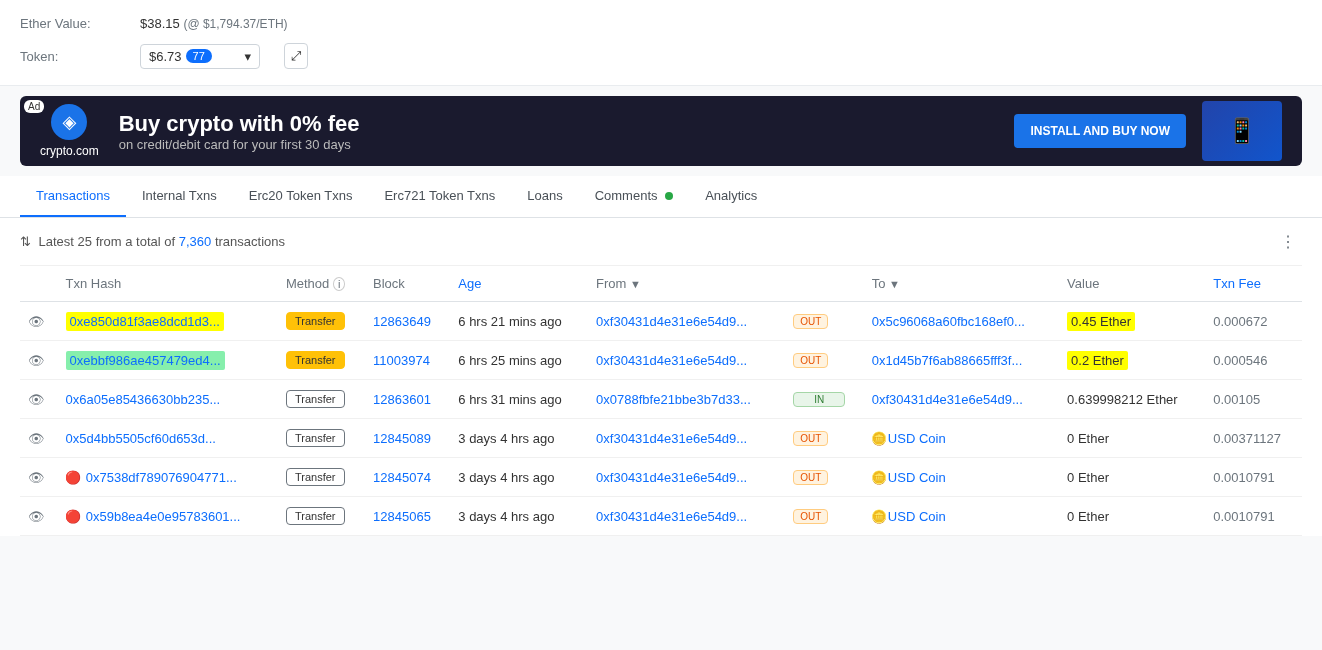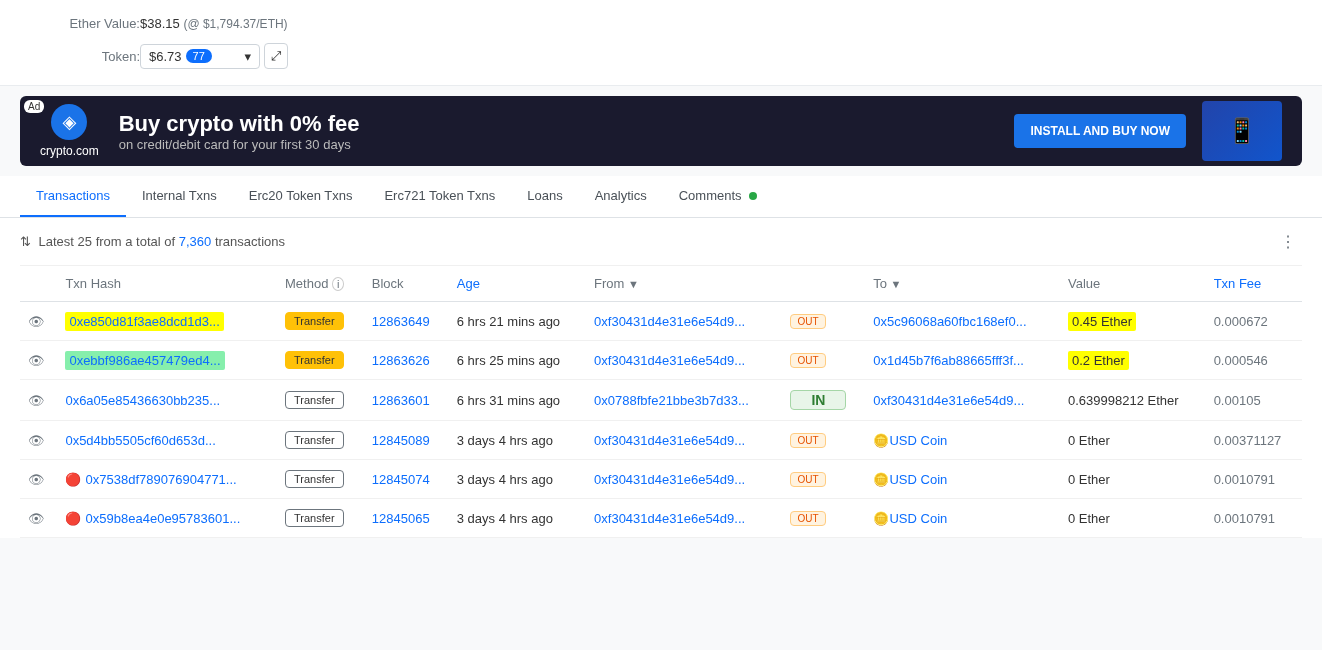--- a/index.html
+++ b/index.html
@@ -1,23 +1,23 @@
 <!DOCTYPE html>
 <html><head>
   <meta charset="utf-8">
   <style>
     * { box-sizing: border-box; margin: 0; padding: 0; }
     body { font-family: Arial, sans-serif; font-size: 13px; background: #f8f9fa; color: #333; }
 
     .top-info { background: #fff; padding: 10px 20px; border-bottom: 1px solid #e9ecef; }
-    .info-row { display: flex; align-items: center; padding: 6px 0; text-align: right; }
+    .info-row { display: flex; align-items: center; padding: 6px 0; }
     .info-label { color: #6c757d; width: 120px; font-size: 13px; }
     .info-value { color: #333; font-size: 13px; }
     .info-value .muted { color: #6c757d; font-size: 12px; }
-    .token-value { display: flex; align-items: center; gap: 4px; }
+    .token-value { display: flex; align-items: center; gap: 24px; }
     .token-badge { background: #0d6efd; color: #fff; border-radius: 10px; font-size: 11px; padding: 1px 7px; }
     .token-select { border: 1px solid #ced4da; border-radius: 4px; padding: 4px 8px; color: #333; background: #fff; display: flex; align-items: center; gap: 4px; min-width: 120px; cursor: pointer; }
     .token-select-icon { margin-left: auto; }
     .expand-icon { border: 1px solid #ced4da; border-radius: 4px; padding: 4px 6px; cursor: pointer; background: #fff; }
 
     .ad-banner { margin: 10px 20px; border-radius: 6px; overflow: hidden; background: #1a1a2e; display: flex; align-items: center; padding: 0 20px; height: 70px; position: relative; }
     .ad-label { position: absolute; top: 4px; left: 4px; background: #fff; color: #333; font-size: 10px; padding: 1px 4px; border-radius: 6px; }
     .ad-logo { display: flex; flex-direction: column; align-items: center; color: #fff; font-size: 12px; margin-right: 20px; }
     .ad-logo-icon { width: 36px; height: 36px; background: #1a73e8; border-radius: 50%; display: flex; align-items: center; justify-content: center; color: #fff; font-size: 18px; margin-bottom: 4px; }
     .ad-cta { background: #1a73e8; color: #fff; border: none; border-radius: 4px; padding: 10px 16px; font-size: 12px; font-weight: bold; cursor: pointer; white-space: nowrap; }
@@ -81,22 +81,22 @@
     <span style="color:#fff; font-size:24px;">📱</span>
   </div>
 </div>
 
 <div class="tabs">
   <div class="tab active">Transactions</div>
   <div class="tab">Internal Txns</div>
   <div class="tab">Erc20 Token Txns</div>
   <div class="tab">Erc721 Token Txns</div>
   <div class="tab">Loans</div>
+  <div class="tab">Comments <span class="dot"></span></div>
   <div class="tab">Analytics</div>
-  <div class="tab">Comments <span class="dot"></span></div>
 </div>
 
 <div class="content">
   <div class="summary-bar">
     <span class="summary-text">
       <span style="margin-right:4px;">⇅</span>
       <span>Latest 25 from a total of</span>
       <a href="#" style="color:#0d6efd;text-align:center;">7,360</a>
       <span>transactions</span>
     </span>
@@ -129,36 +129,36 @@
             <td><a href="#" style="color:#0d6efd;text-decoration:none;">0xf30431d4e31e6e54d9...</a></td>
             <td><span style="display:inline-block;background:#fff3e0;color:#e65100;border:1px solid #ffcc80;border-radius:4px;font-size:10px;padding:1px 6px;">OUT</span></td>
             <td><a href="#" style="color:#0d6efd;text-decoration:none;">0x5c96068a60fbc168ef0...</a></td>
             <td><span style="background:#ffff00;padding:2px 4px;border-radius:2px;">0.45 Ether</span></td>
             <td style="color: rgb(108, 117, 125);">0.000672</td>
           </tr>
           <tr>
             <td><span style="color:#6c757d;cursor:pointer;">👁</span></td>
             <td><a href="#" style="background:#86efac;padding:2px 4px;border-radius:2px;color:#0d6efd;text-decoration:none;">0xebbf986ae457479ed4...</a></td>
             <td><span style="display:inline-block;background:#ffc107;border:1px solid #ffc107;border-radius:4px;padding:2px 8px;font-size:11px;color:#333;">Transfer</span></td>
-            <td><a href="#" style="color:#0d6efd;text-decoration:none;">12863626</a></td>
+            <td><a href="#" style="color:#0d6efd;text-decoration:none;">11003974</a></td>
             <td>6 hrs 25 mins ago</td>
             <td><a href="#" style="color:#0d6efd;text-decoration:none;">0xf30431d4e31e6e54d9...</a></td>
             <td><span style="display:inline-block;background:#fff3e0;color:#e65100;border:1px solid #ffcc80;border-radius:4px;font-size:10px;padding:1px 6px;">OUT</span></td>
             <td><a href="#" style="color:#0d6efd;text-decoration:none;">0x1d45b7f6ab88665fff3f...</a></td>
             <td><span style="background:#ffff00;padding:2px 4px;border-radius:2px;">0.2 Ether</span></td>
             <td style="color: rgb(108, 117, 125);">0.000546</td>
           </tr>
           <tr>
             <td><span style="color:#6c757d;cursor:pointer;">👁</span></td>
             <td><a href="#" style="color:#0d6efd;text-decoration:none;">0x6a05e85436630bb235...</a></td>
             <td><span style="display:inline-block;border:1px solid #6c757d;border-radius:4px;padding:2px 8px;font-size:11px;color:#333;">Transfer</span></td>
             <td><a href="#" style="color:#0d6efd;text-decoration:none;">12863601</a></td>
             <td>6 hrs 31 mins ago</td>
             <td><a href="#" style="color:#0d6efd;text-decoration:none;">0x0788fbfe21bbe3b7d33...</a></td>
-            <td><span style="display:inline-block;background:#e8f5e9;color:#2e7d32;border:1px solid #a5d6a7;border-radius:4px;font-size:14px;padding:1px 20px;font-weight:bold;">IN</span></td>
+            <td><span style="display:inline-block;background:#e8f5e9;color:#2e7d32;border:1px solid #a5d6a7;border-radius:4px;font-size:10px;padding:1px 20px;">IN</span></td>
             <td><a href="#" style="color:#0d6efd;text-decoration:none;">0xf30431d4e31e6e54d9...</a></td>
             <td>0.639998212 Ether</td>
             <td style="color: rgb(108, 117, 125);">0.00105</td>
           </tr>
           <tr>
             <td><span style="color:#6c757d;cursor:pointer;">👁</span></td>
             <td><a href="#" style="color:#0d6efd;text-decoration:none;">0x5d4bb5505cf60d653d...</a></td>
             <td><span style="display:inline-block;border:1px solid #6c757d;border-radius:4px;padding:2px 8px;font-size:11px;color:#333;">Transfer</span></td>
             <td><a href="#" style="color:#0d6efd;text-decoration:none;">12845089</a></td>
             <td>3 days 4 hrs ago</td>

